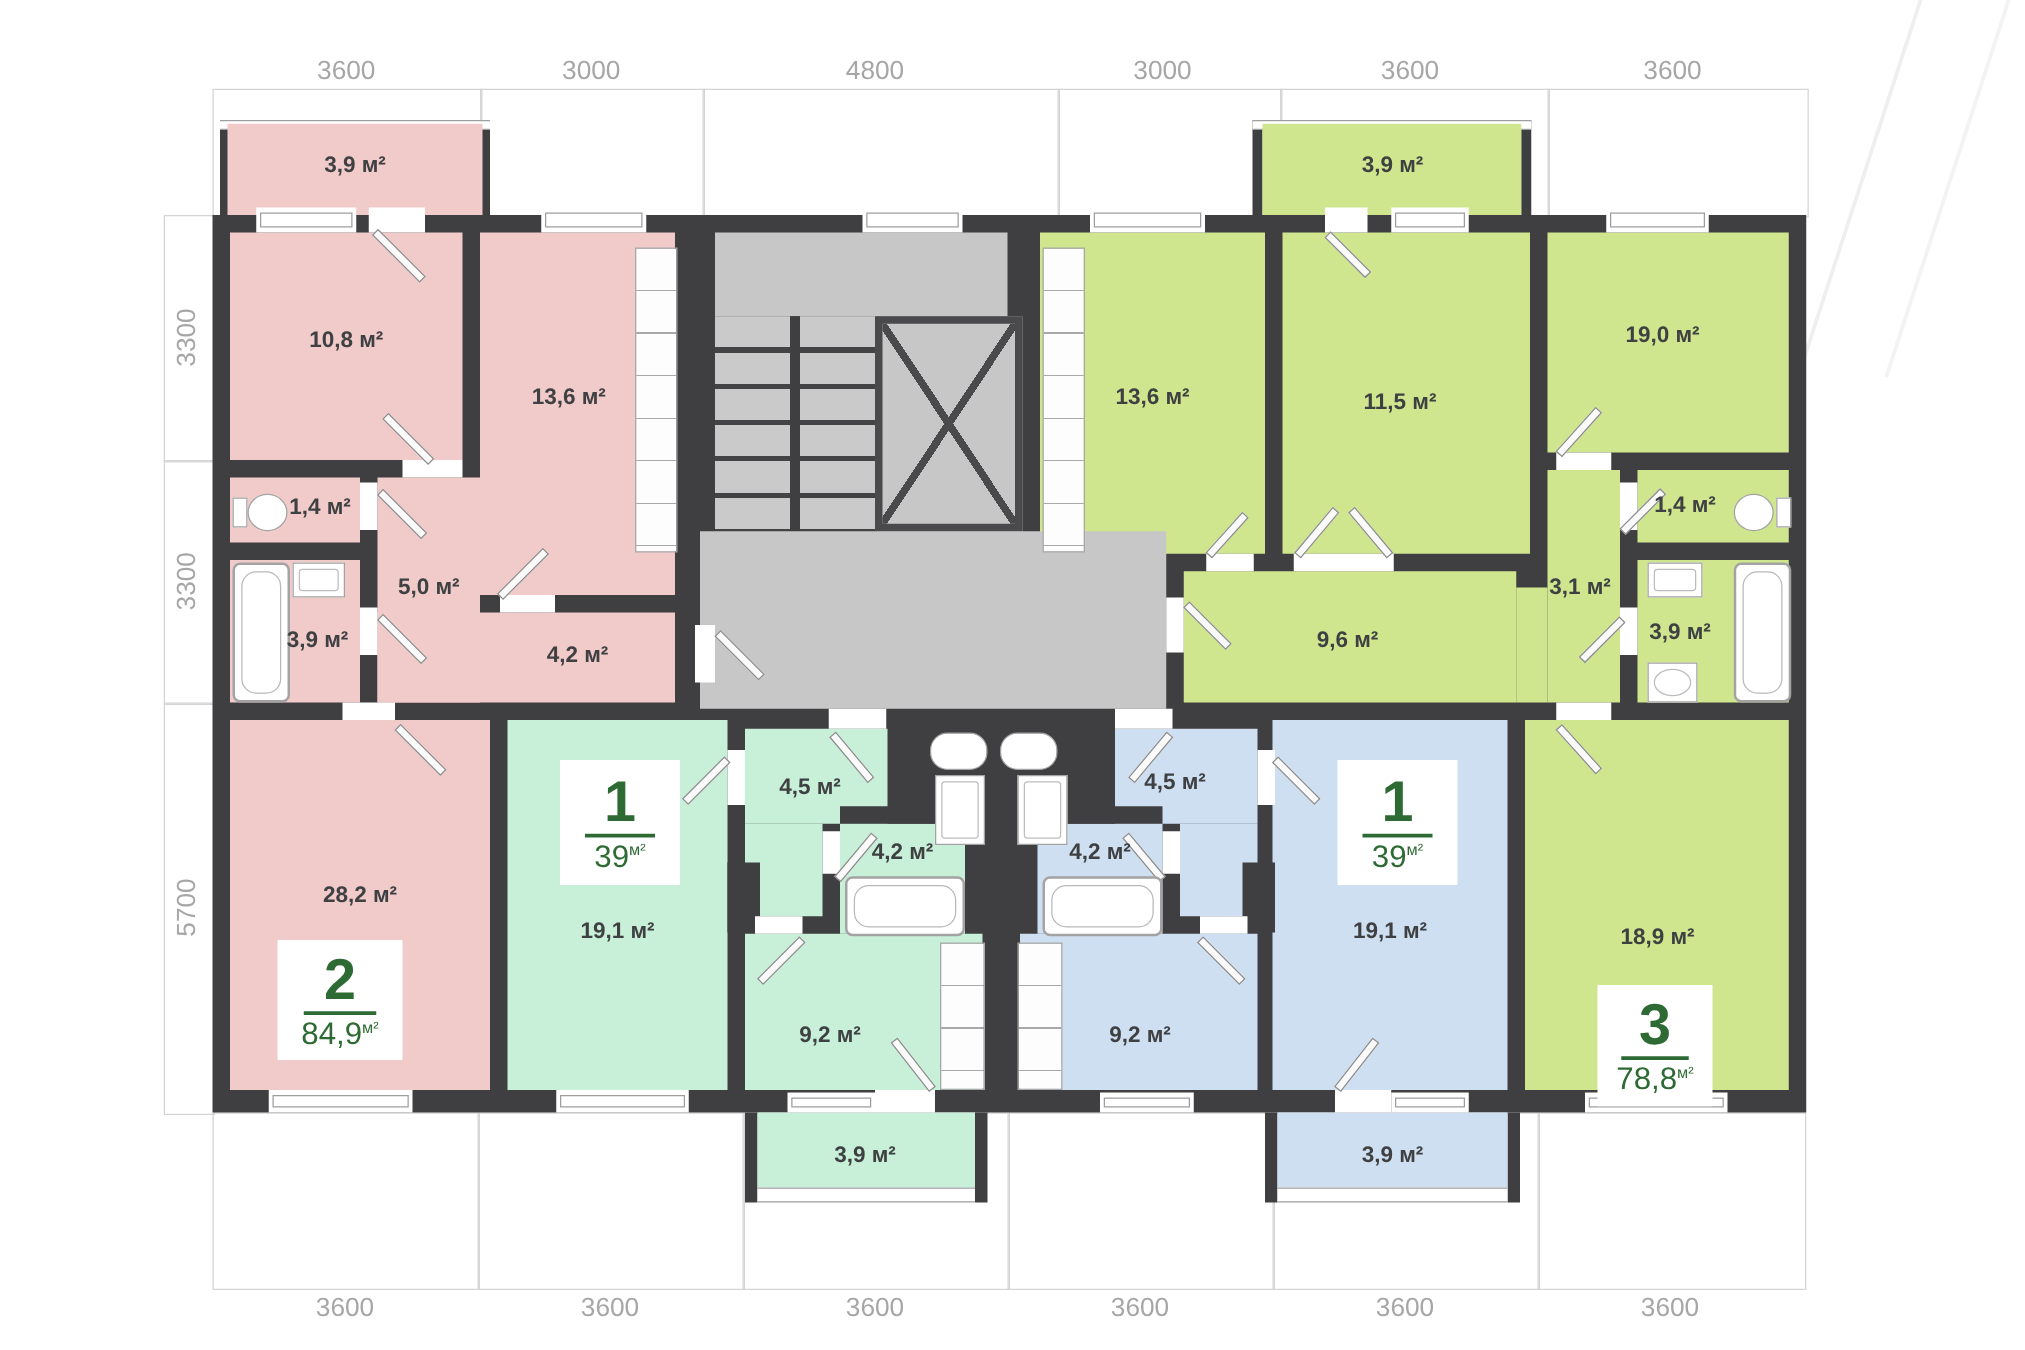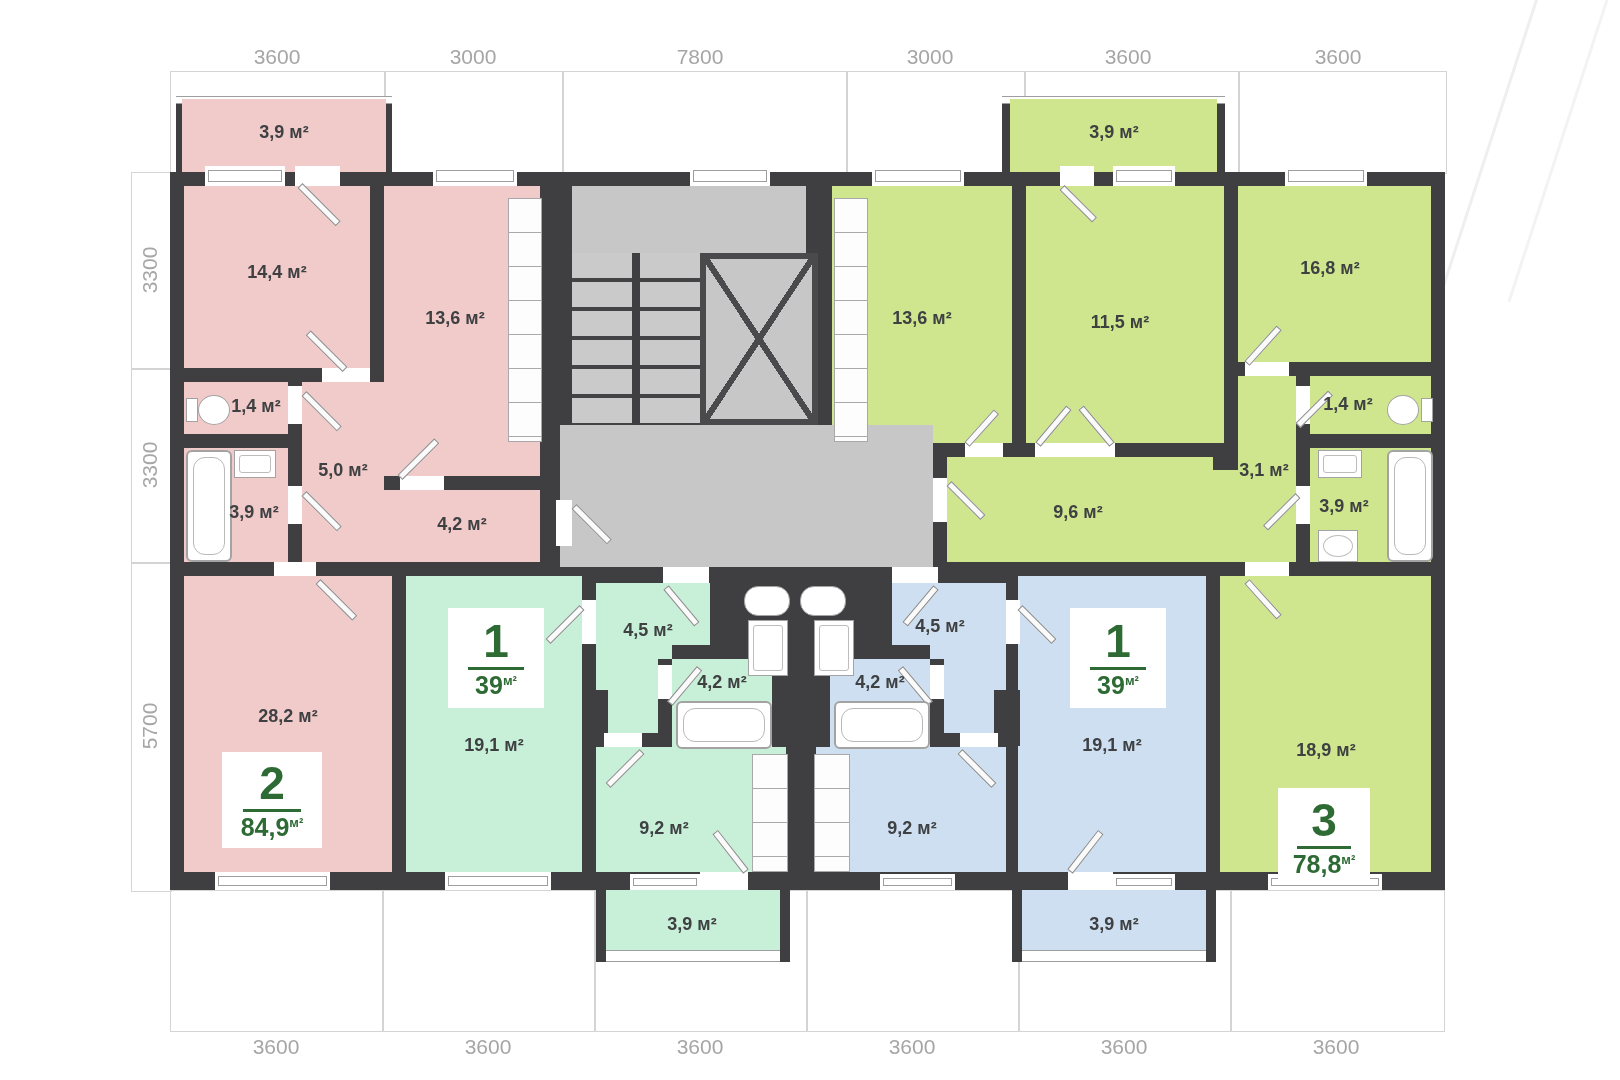--- a/index.html
+++ b/index.html
@@ -31,21 +31,21 @@
   .pill{position:absolute;background:#fff;border:1px solid #a3a3a3;border-radius:14px;}
   .flight{position:absolute;background:repeating-linear-gradient(to bottom,#cacaca 0 25px,#434345 25px 29px);}
   .lift{position:absolute;background:
       linear-gradient(to top right,transparent calc(50% - 3px),#4a4a4c calc(50% - 3px) calc(50% + 3px),transparent calc(50% + 3px)),
       linear-gradient(to bottom right,transparent calc(50% - 3px),#4a4a4c calc(50% - 3px) calc(50% + 3px),transparent calc(50% + 3px)),
       var(--gray);
       border:6px solid #4a4a4c;}
   .badge{position:absolute;background:#fff;display:flex;flex-direction:column;align-items:center;justify-content:center;gap:3px;}
   .badge .num{font-weight:bold;color:var(--brand);line-height:1;font-size:46px;}
   .badge .rule{width:58%;height:3px;background:var(--brand);}
-  .badge .area{font-weight:bold;color:var(--brand);font-size:25px;line-height:1;}
+  .badge .area{font-weight:normal;color:var(--brand);font-size:25px;line-height:1;}
   .badge .unit{font-size:13px;vertical-align:super;}
   .wm{position:absolute;background:#efefef;}
 </style>
 </head>
 <body>
 
 <div id="canvas">
 
   <div class="wm" style="left:1470px;top:-40px;width:3px;height:480px;transform:rotate(18deg);"></div>
   <div class="wm" style="left:1560px;top:-30px;width:3px;height:340px;transform:rotate(18deg);background:#f3f3f3;"></div>
@@ -61,21 +61,21 @@
   <div class="dimcell" style="left:131px;top:562px;width:39px;height:328px;"></div>
   <div class="dimcell" style="left:170px;top:890px;width:212px;height:140px;"></div>
   <div class="dimcell" style="left:382px;top:890px;width:212px;height:140px;"></div>
   <div class="dimcell" style="left:594px;top:890px;width:212px;height:140px;"></div>
   <div class="dimcell" style="left:806px;top:890px;width:212px;height:140px;"></div>
   <div class="dimcell" style="left:1018px;top:890px;width:212px;height:140px;"></div>
   <div class="dimcell" style="left:1230px;top:890px;width:213px;height:140px;"></div>
 
   <span class="dimlab" style="left:277px;top:57px;">3600</span>
   <span class="dimlab" style="left:473px;top:57px;">3000</span>
-  <span class="dimlab" style="left:700px;top:57px;">7800</span>
+  <span class="dimlab" style="left:700px;top:57px;">4800</span>
   <span class="dimlab" style="left:930px;top:57px;">3000</span>
   <span class="dimlab" style="left:1128px;top:57px;">3600</span>
   <span class="dimlab" style="left:1338px;top:57px;">3600</span>
   <span class="dimlab vert" style="left:150px;top:270px;">3300</span>
   <span class="dimlab vert" style="left:150px;top:465px;">3300</span>
   <span class="dimlab vert" style="left:150px;top:726px;">5700</span>
   <span class="dimlab" style="left:276px;top:1047px;">3600</span>
   <span class="dimlab" style="left:488px;top:1047px;">3600</span>
   <span class="dimlab" style="left:700px;top:1047px;">3600</span>
   <span class="dimlab" style="left:912px;top:1047px;">3600</span>
@@ -268,41 +268,41 @@
   <div class="pill" style="left:744px;top:586px;width:44px;height:28px;"></div>
   <div class="pill" style="left:800px;top:586px;width:44px;height:28px;"></div>
   <div class="sink" style="left:748px;top:620px;width:38px;height:54px;">
       <div class="si"></div>
     </div>
   <div class="sink" style="left:814px;top:620px;width:38px;height:54px;">
       <div class="si"></div>
     </div>
 
   <span class="rl" style="left:284px;top:132px;">3,9 м²</span>
-  <span class="rl" style="left:277px;top:272px;">14,4 м²</span>
+  <span class="rl" style="left:277px;top:272px;">10,8 м²</span>
   <span class="rl" style="left:455px;top:318px;">13,6 м²</span>
   <span class="rl" style="left:256px;top:406px;">1,4 м²</span>
   <span class="rl" style="left:343px;top:470px;">5,0 м²</span>
   <span class="rl" style="left:254px;top:512px;">3,9 м²</span>
   <span class="rl" style="left:462px;top:524px;">4,2 м²</span>
   <span class="rl" style="left:288px;top:716px;">28,2 м²</span>
   <span class="rl" style="left:494px;top:745px;">19,1 м²</span>
   <span class="rl" style="left:648px;top:630px;">4,5 м²</span>
   <span class="rl" style="left:722px;top:682px;">4,2 м²</span>
   <span class="rl" style="left:664px;top:828px;">9,2 м²</span>
   <span class="rl" style="left:692px;top:924px;">3,9 м²</span>
   <span class="rl" style="left:940px;top:626px;">4,5 м²</span>
   <span class="rl" style="left:880px;top:682px;">4,2 м²</span>
   <span class="rl" style="left:912px;top:828px;">9,2 м²</span>
   <span class="rl" style="left:1112px;top:745px;">19,1 м²</span>
   <span class="rl" style="left:1114px;top:924px;">3,9 м²</span>
   <span class="rl" style="left:1114px;top:132px;">3,9 м²</span>
   <span class="rl" style="left:922px;top:318px;">13,6 м²</span>
   <span class="rl" style="left:1120px;top:322px;">11,5 м²</span>
-  <span class="rl" style="left:1330px;top:268px;">16,8 м²</span>
+  <span class="rl" style="left:1330px;top:268px;">19,0 м²</span>
   <span class="rl" style="left:1348px;top:404px;">1,4 м²</span>
   <span class="rl" style="left:1264px;top:470px;">3,1 м²</span>
   <span class="rl" style="left:1344px;top:506px;">3,9 м²</span>
   <span class="rl" style="left:1078px;top:512px;">9,6 м²</span>
   <span class="rl" style="left:1326px;top:750px;">18,9 м²</span>
 
   <div class="badge" style="left:222px;top:752px;width:100px;height:96px;">
     <span class="num">2</span>
     <span class="rule"></span>
     <span class="area"><span>84,9</span><span class="unit">м²</span></span>

